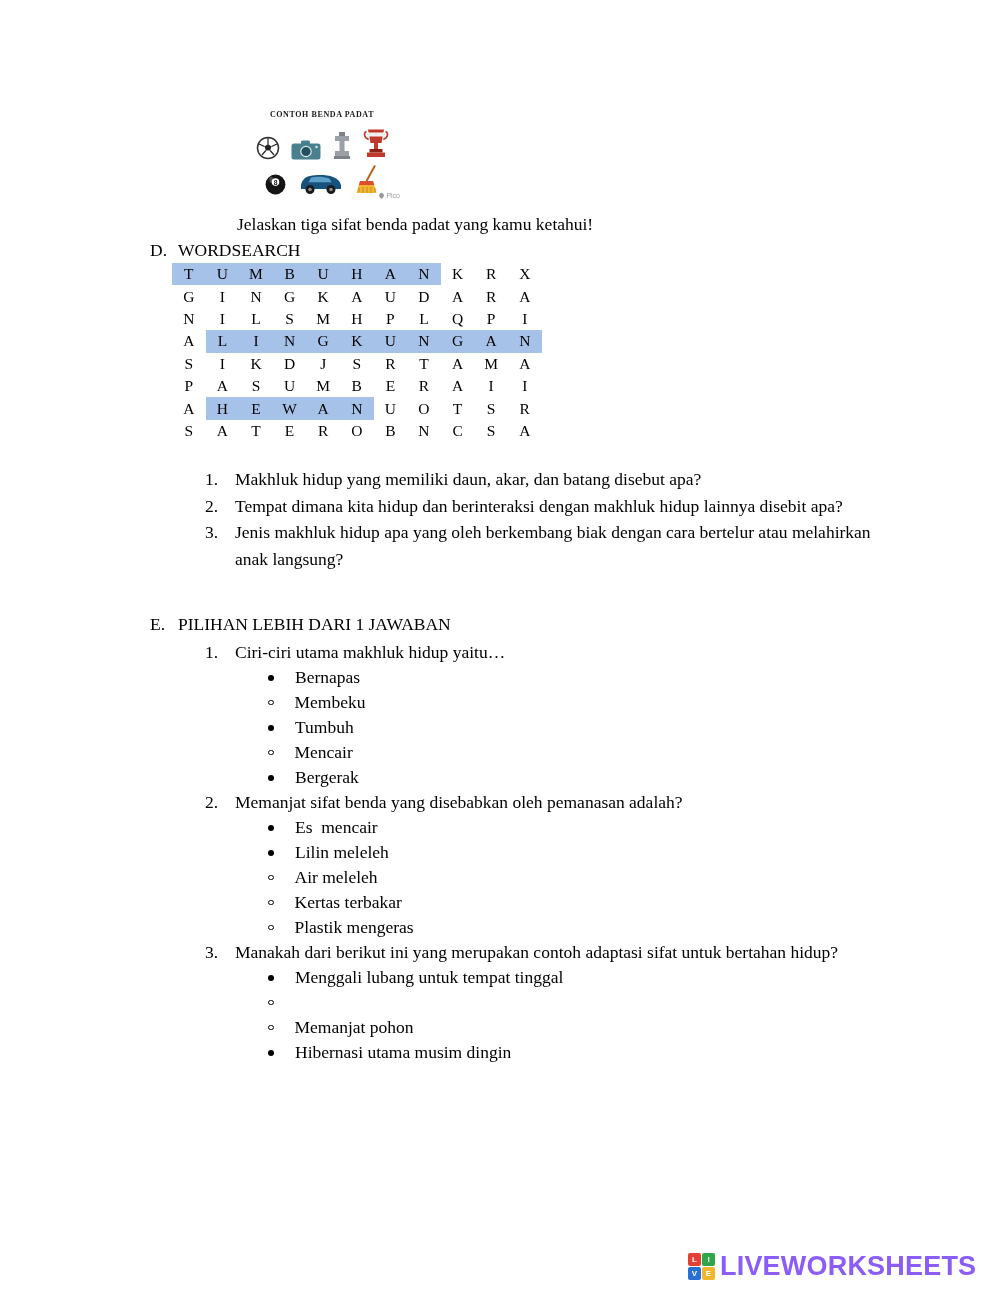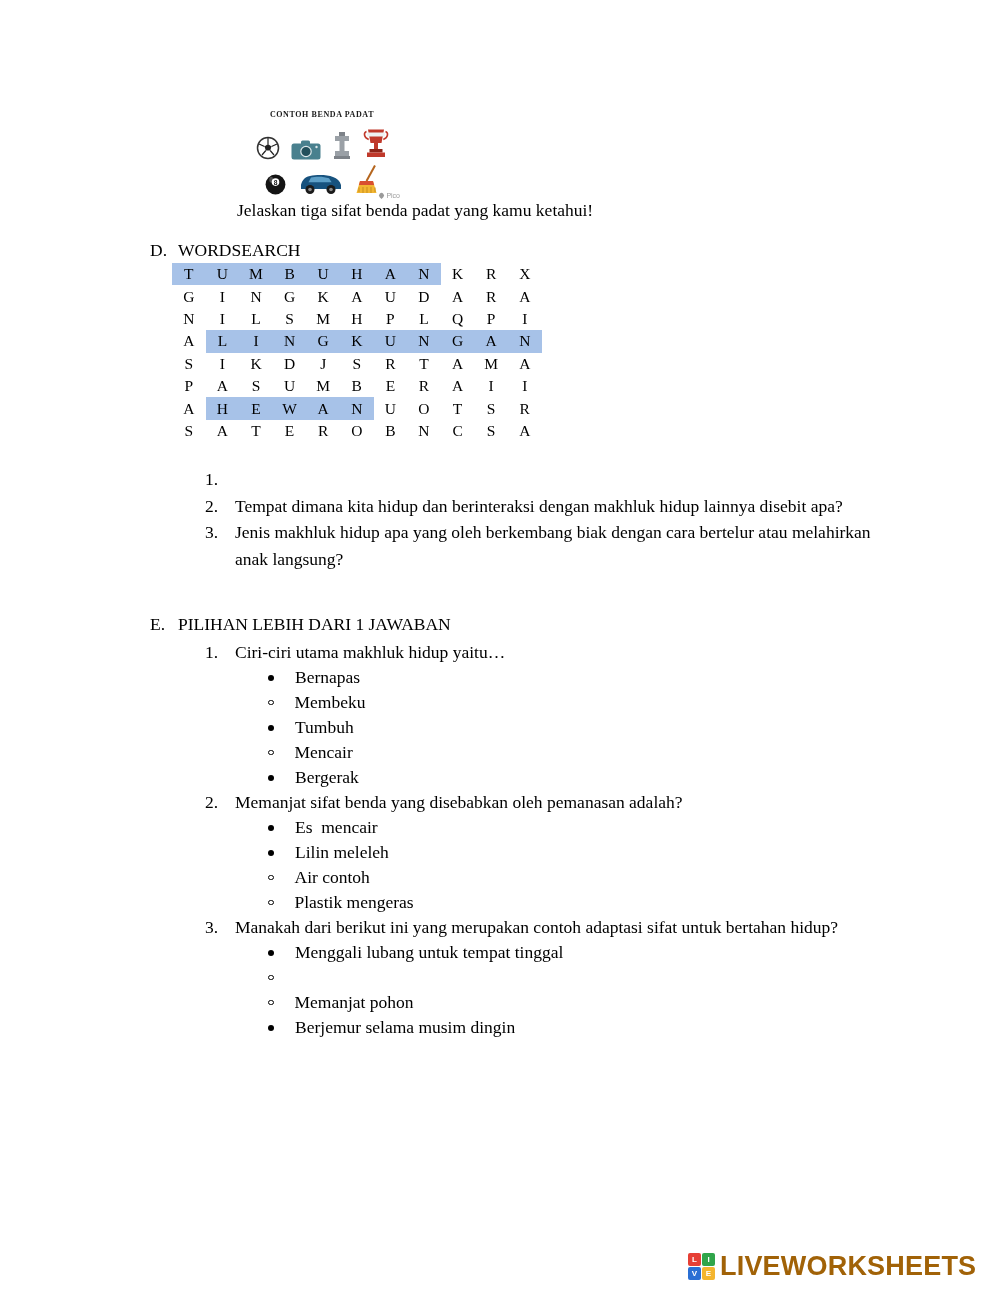--- a/index.html
+++ b/index.html
@@ -18,21 +18,21 @@
   .ill-row { display:flex; justify-content:center; align-items:flex-end; gap:11px; }
   .ill-row + .ill-row { margin-top:5px; }
   .icn { display:inline-flex; }
   .ill-watermark {
     position:absolute; right:6px; bottom:-4px; font-family:"Liberation Sans",sans-serif;
     font-size:7px; color:#9a9a9a; display:flex; align-items:center; gap:2px;
   }
   .pin { width:5px; height:5px; border-radius:50% 50% 50% 0; background:#9a9a9a; transform:rotate(-45deg); display:inline-block; }
 
   
-  .intro { position:absolute; left:237px; top:200px; font-size:17.5px; }
+  .intro { position:absolute; left:237px; top:214px; font-size:17.5px; }
 
   
   .section-heading { position:absolute; left:150px; font-size:17.5px; display:flex; }
   .section-heading .sec-label { width:28px; flex:none; }
   .sec-d { top:240px; }
   .sec-e { top:614px; }
 
   
   .ws-grid { position:absolute; left:172px; top:263px; }
   .ws-row { display:flex; }
@@ -254,20 +254,21 @@
         <span class="ws-cell">N</span>
         <span class="ws-cell">C</span>
         <span class="ws-cell">S</span>
         <span class="ws-cell">A</span>
       </div>
     </div>
 
   <ol class="d-questions">
       <li>
         <span class="q-num">1.</span>
+        <span class="q-text">Makhluk hidup yang memiliki daun, akar, dan batang disebut apa?</span>
       </li>
       <li>
         <span class="q-num">2.</span>
         <span class="q-text">Tempat dimana kita hidup dan berinteraksi dengan makhluk hidup lainnya disebit apa?</span>
       </li>
       <li>
         <span class="q-num">3.</span>
         <span class="q-text">Jenis makhluk hidup apa yang oleh berkembang biak dengan cara bertelur atau melahirkan anak langsung?</span>
       </li>
     </ol>
@@ -315,21 +316,25 @@
           <div class="opt-row">
             <span class="marker filled"></span>
             <span class="opt-label">Es  mencair</span>
           </div>
           <div class="opt-row">
             <span class="marker filled"></span>
             <span class="opt-label">Lilin meleleh</span>
           </div>
           <div class="opt-row">
             <span class="marker open"></span>
-            <span class="opt-label">Air contoh</span>
+            <span class="opt-label">Air meleleh</span>
+          </div>
+          <div class="opt-row">
+            <span class="marker open"></span>
+            <span class="opt-label">Kertas terbakar</span>
           </div>
           <div class="opt-row">
             <span class="marker open"></span>
             <span class="opt-label">Plastik mengeras</span>
           </div>
         </div>
       </div>
       <div class="q-block">
         <div class="q-row">
           <span class="q-num">3.</span>
@@ -342,29 +347,29 @@
           </div>
           <div class="opt-row">
             <span class="marker open"></span>
           </div>
           <div class="opt-row">
             <span class="marker open"></span>
             <span class="opt-label">Memanjat pohon</span>
           </div>
           <div class="opt-row">
             <span class="marker filled"></span>
-            <span class="opt-label">Berjemur selama musim dingin</span>
+            <span class="opt-label">Hibernasi utama musim dingin</span>
           </div>
         </div>
       </div>
     </div>
 
   <div class="footer">
     <span class="logo">
         <span class="tile" style="background: rgb(230, 63, 53);">L</span>
         <span class="tile" style="background: rgb(48, 165, 74);">I</span>
         <span class="tile" style="background: rgb(42, 111, 212);">V</span>
         <span class="tile" style="background: rgb(244, 181, 46);">E</span>
       </span>
-    <span class="brand-text" style="color: #a16207;">LIVEWORKSHEETS</span>
+    <span class="brand-text" style="color: #8b5cf6;">LIVEWORKSHEETS</span>
   </div>
 
 </div>
 
 </body></html>

